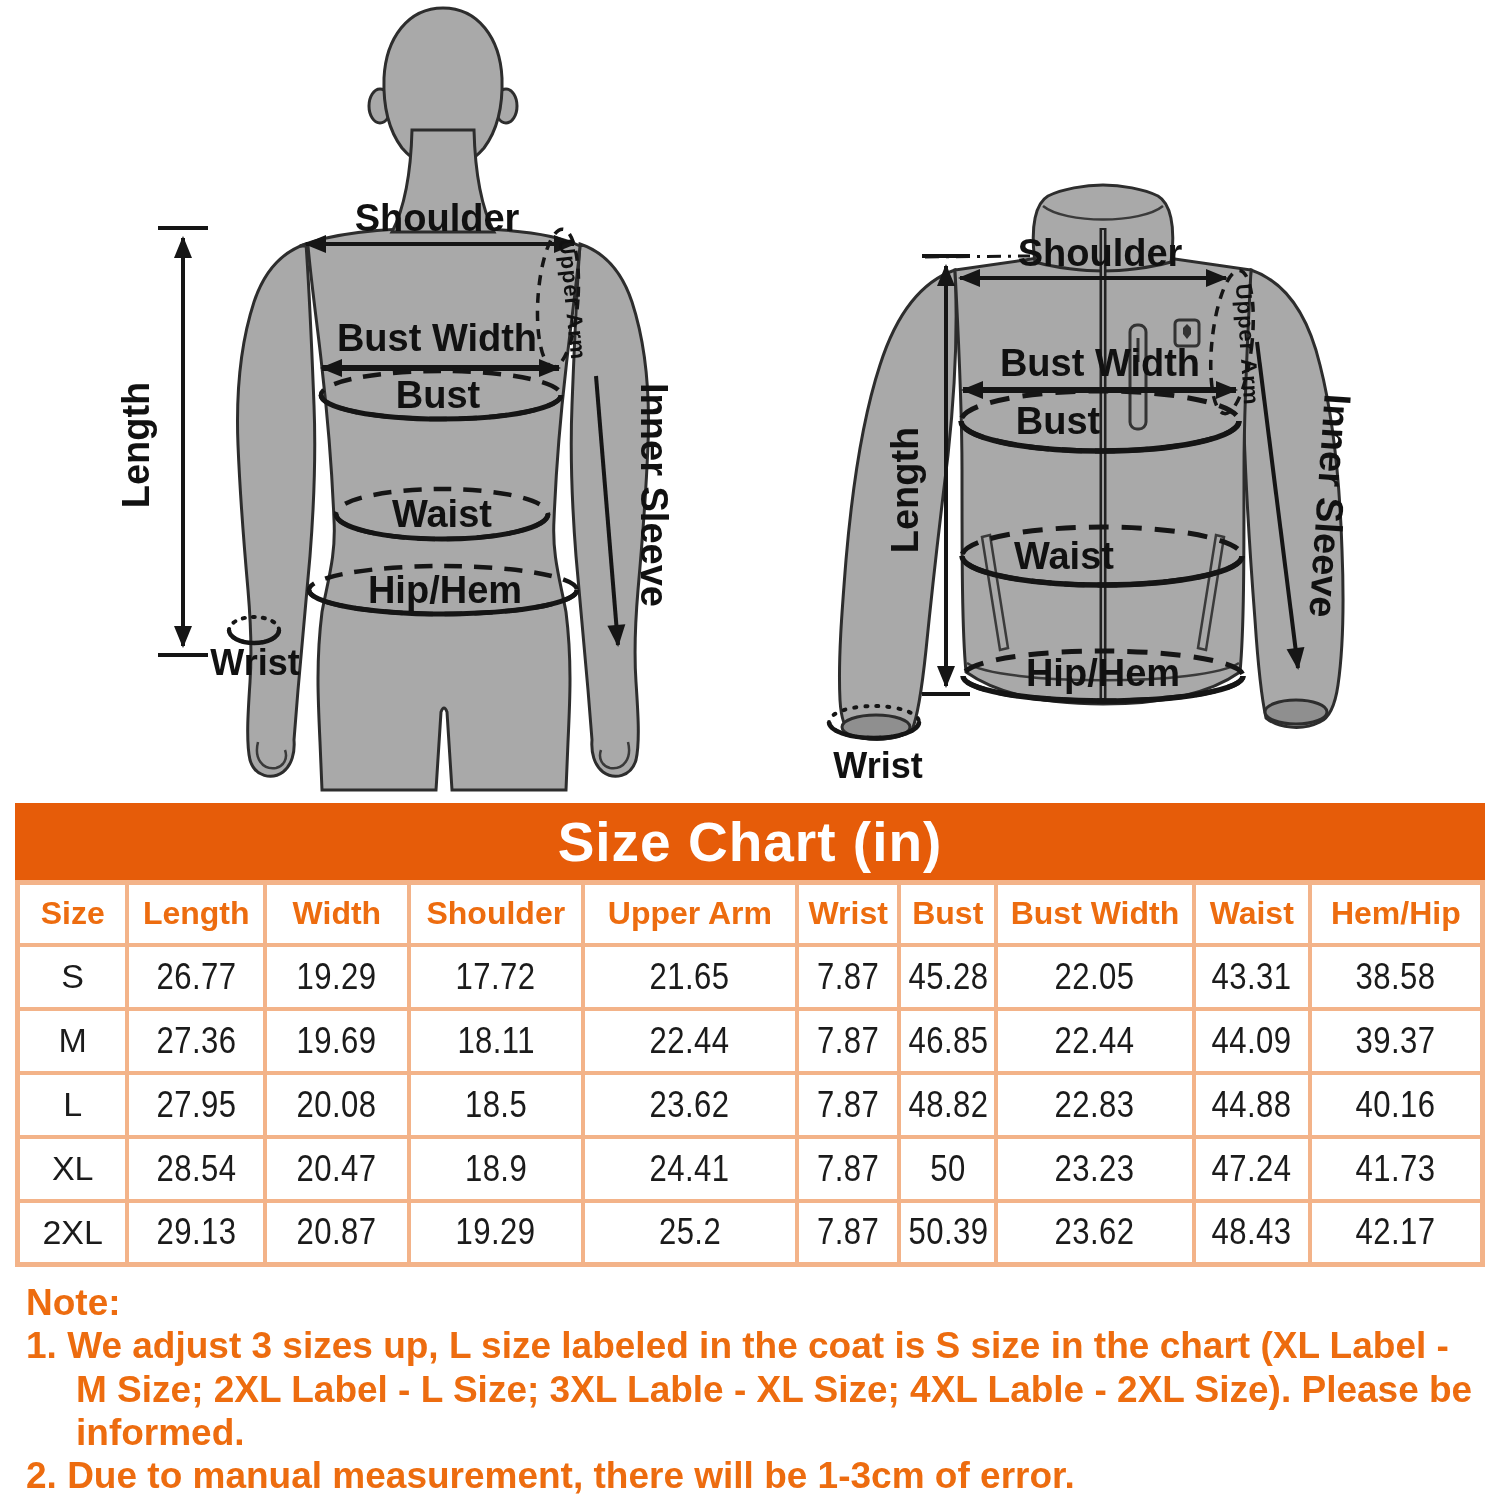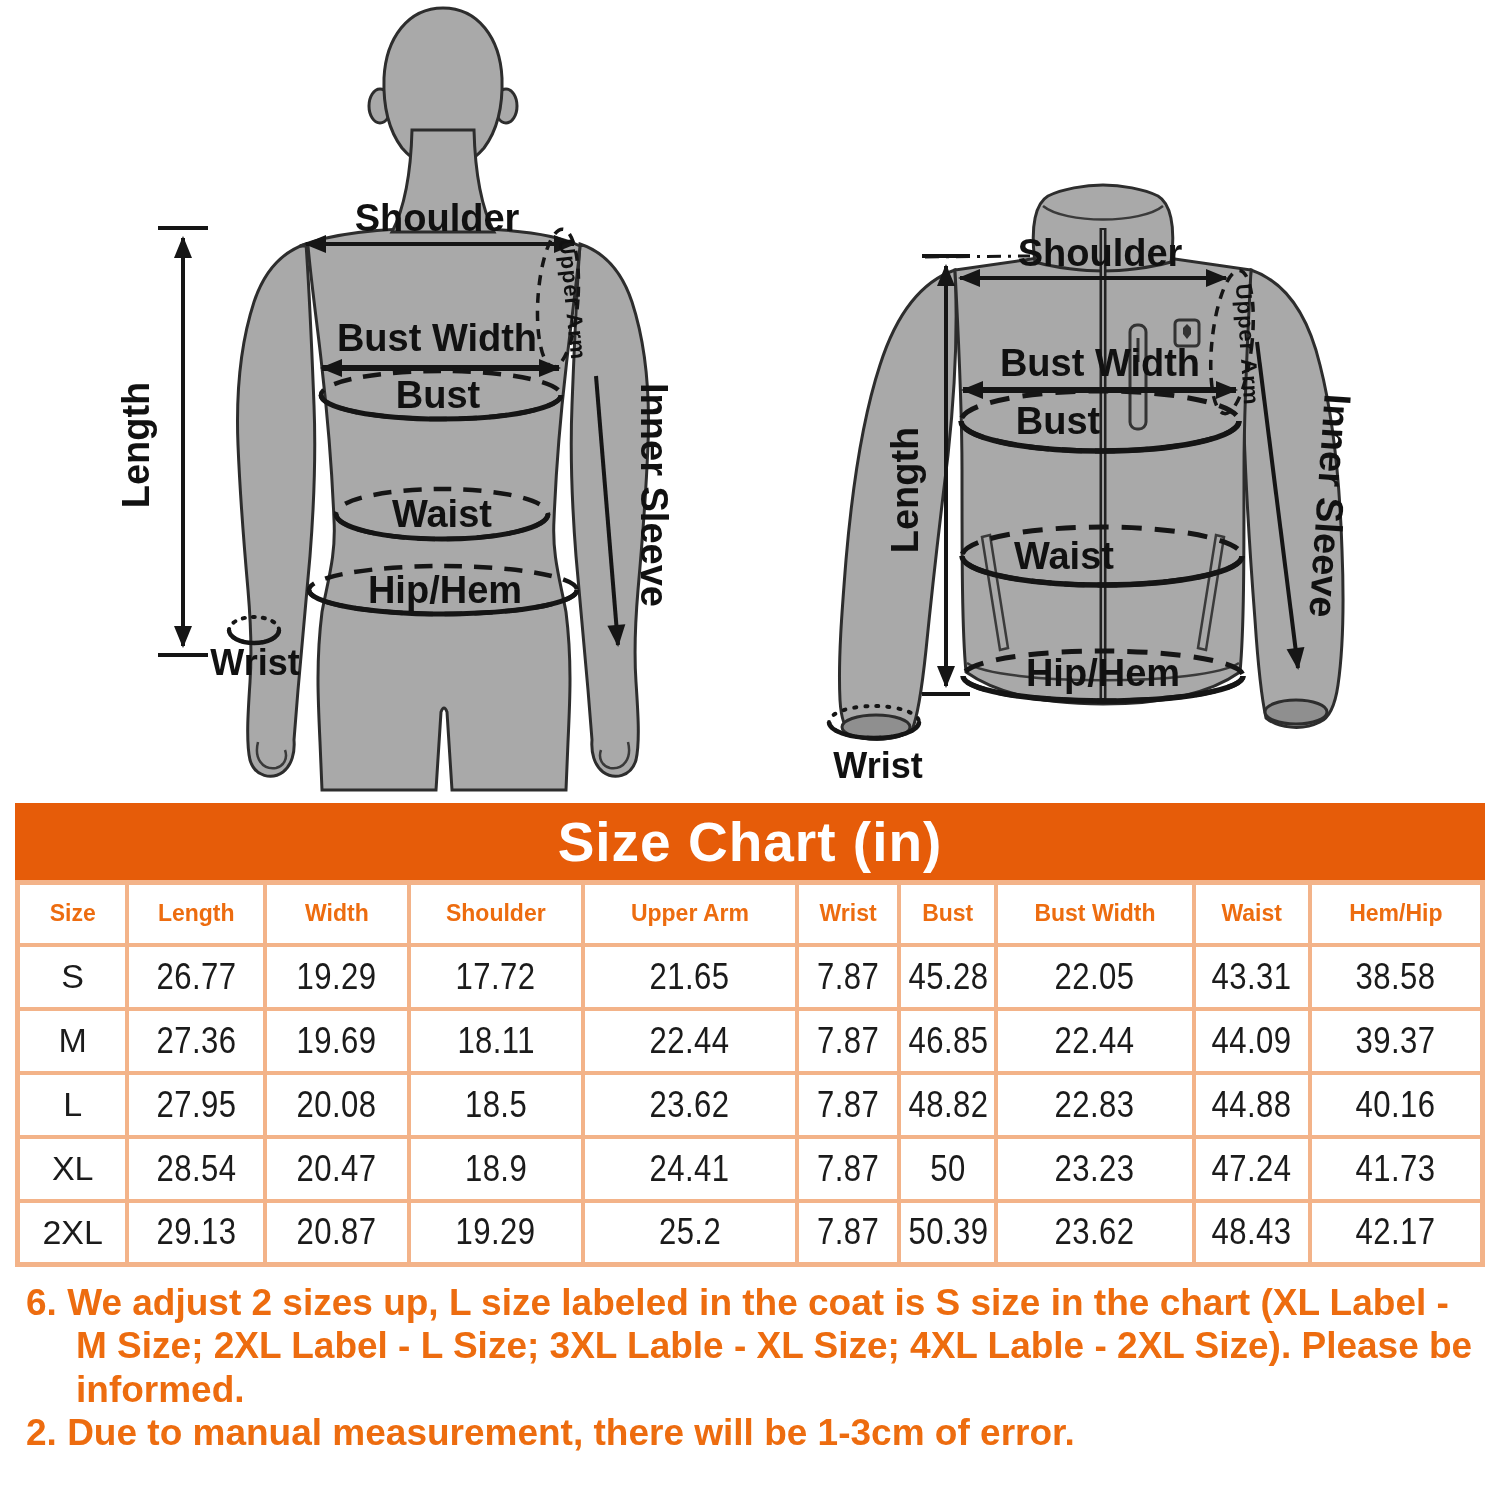--- a/index.html
+++ b/index.html
@@ -31,21 +31,21 @@
   
   .title-bar{margin:3px 15px 0 15px;height:77px;background:var(--accent-orange);
     display:flex;align-items:center;justify-content:center;}
   .title-bar span{color:var(--title-text);font-size:55px;font-weight:bold;letter-spacing:1px;}
 
   
   table.size-chart{width:1470px;margin:0 15px;border-collapse:collapse;table-layout:fixed;
     border:5px solid var(--table-border);background:#fff;}
   table.size-chart th,table.size-chart td{border:4px solid var(--table-border);
     text-align:center;vertical-align:middle;padding:0;}
-  table.size-chart th{height:62px;color:var(--text-orange);font-size:23px;font-weight:bold;}
+  table.size-chart th{height:62px;color:var(--text-orange);font-size:32px;font-weight:bold;}
   table.size-chart td{height:64px;color:var(--value-text);font-size:34px;font-weight:normal;}
   td.size-cell{color:var(--text-orange);font-size:36px;font-weight:bold;}
   td .v{display:inline-block;transform:scaleX(0.84);font-size:37px;letter-spacing:0.5px;}
 
   
   .note{margin:14px 26px 0 26px;color:var(--text-orange);font-weight:bold;
     font-size:37px;line-height:1.17;}
   .note-item{padding-left:50px;text-indent:-50px;}
 </style>
 </head>
@@ -291,17 +291,18 @@
         <td><span class="v">7.87</span></td>
         <td><span class="v">50.39</span></td>
         <td><span class="v">23.62</span></td>
         <td><span class="v">48.43</span></td>
         <td><span class="v">42.17</span></td>
       </tr>
     </tbody>
   </table>
 
   <div class="note">
-    <div class="note-item">6. We adjust 2 sizes up, L size labeled in the coat is S size in the chart (XL Label - M Size; 2XL Label - L Size; 3XL Lable - XL Size; 4XL Lable - 2XL Size). Please be informed.</div>
+    <div>Note:</div>
+    <div class="note-item">1. We adjust 3 sizes up, L size labeled in the coat is S size in the chart (XL Label - M Size; 2XL Label - L Size; 3XL Lable - XL Size; 4XL Lable - 2XL Size). Please be informed.</div>
     <div class="note-item">2. Due to manual measurement, there will be 1-3cm of error.</div>
   </div>
 
 </div>
 
 </body></html>

